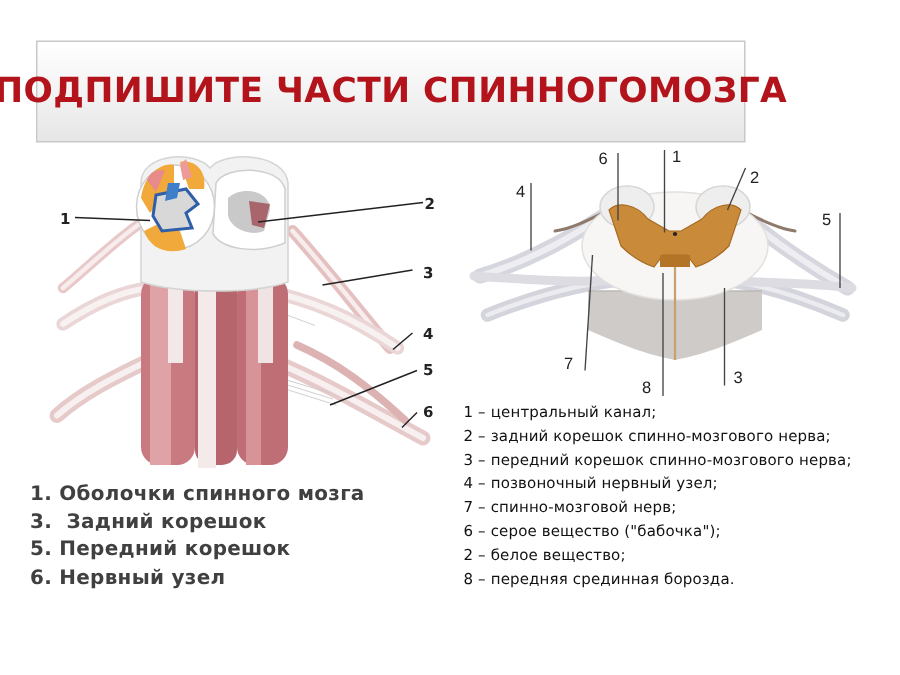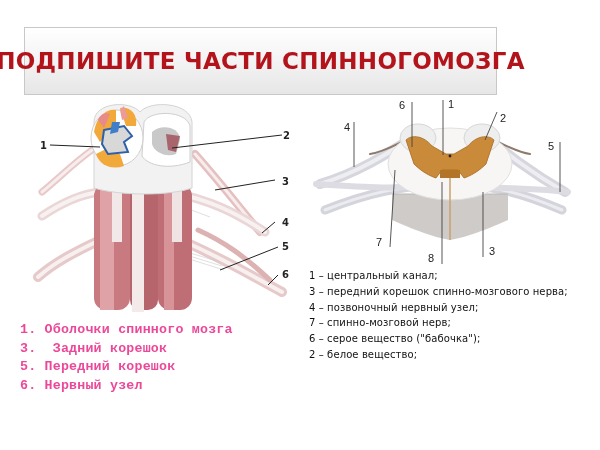--- a/index.html
+++ b/index.html
@@ -10,22 +10,22 @@
     background:linear-gradient(to bottom,#ffffff 0%,#f2f2f2 55%,#e6e6e6 100%);
     display:flex; align-items:center; justify-content:center; }
   .title-line { color:#b3141b; font-weight:bold; font-size:23px; line-height:30px;
     letter-spacing:0.3px; text-align:center; white-space:nowrap; }
   .diagram { position:absolute; }
   #diagram-left { left:20px; top:92px; width:282px; height:222px; }
   #diagram-right { left:300px; top:92px; width:300px; height:178px; }
   .lbl { font-family:"Liberation Sans", sans-serif; font-size:11px; fill:#222; }
   .lbl-b { font-family:"DejaVu Sans", sans-serif; font-weight:bold; font-size:10px; fill:#222; }
   .list-left { position:absolute; left:20px; top:321px; margin:0; padding:0; list-style:none; }
-  .list-left li { font-weight:bold; font-size:13.3px; line-height:18.6px; color:#ec4899;
-    white-space:nowrap; letter-spacing:0.2px;font-family:Liberation Mono, monospace; }
+  .list-left li { font-weight:bold; font-size:13.3px; line-height:18.6px; color:#404040;
+    white-space:nowrap; letter-spacing:0.2px; }
   .list-right { position:absolute; left:309px; top:268px; margin:0; padding:0; list-style:none; width:290px; }
   .list-right li { font-weight:normal; font-size:10px; line-height:15.8px; color:#111; letter-spacing:0.1px; }
 </style>
 </head>
 <body>
 
 <div class="title-box">
   <div class="title-line">ПОДПИШИТЕ ЧАСТИ СПИННОГО</div>
   <div class="title-line">МОЗГА</div>
 </div>
@@ -163,18 +163,20 @@
 
 <ul class="list-left">
   <li>1. Оболочки спинного мозга</li>
   <li style="white-space:pre">3.  Задний корешок</li>
   <li>5. Передний корешок</li>
   <li>6. Нервный узел</li>
 </ul>
 
 <ul class="list-right">
   <li>1 – центральный канал;</li>
+  <li>2 – задний корешок спинно-мозгового нерва;</li>
   <li>3 – передний корешок спинно-мозгового нерва;</li>
   <li>4 – позвоночный нервный узел;</li>
   <li>7 – спинно-мозговой нерв;</li>
   <li>6 – серое вещество ("бабочка");</li>
   <li>2 – белое вещество;</li>
+  <li>8 – передняя срединная борозда.</li>
 </ul>
 
 </body></html>

